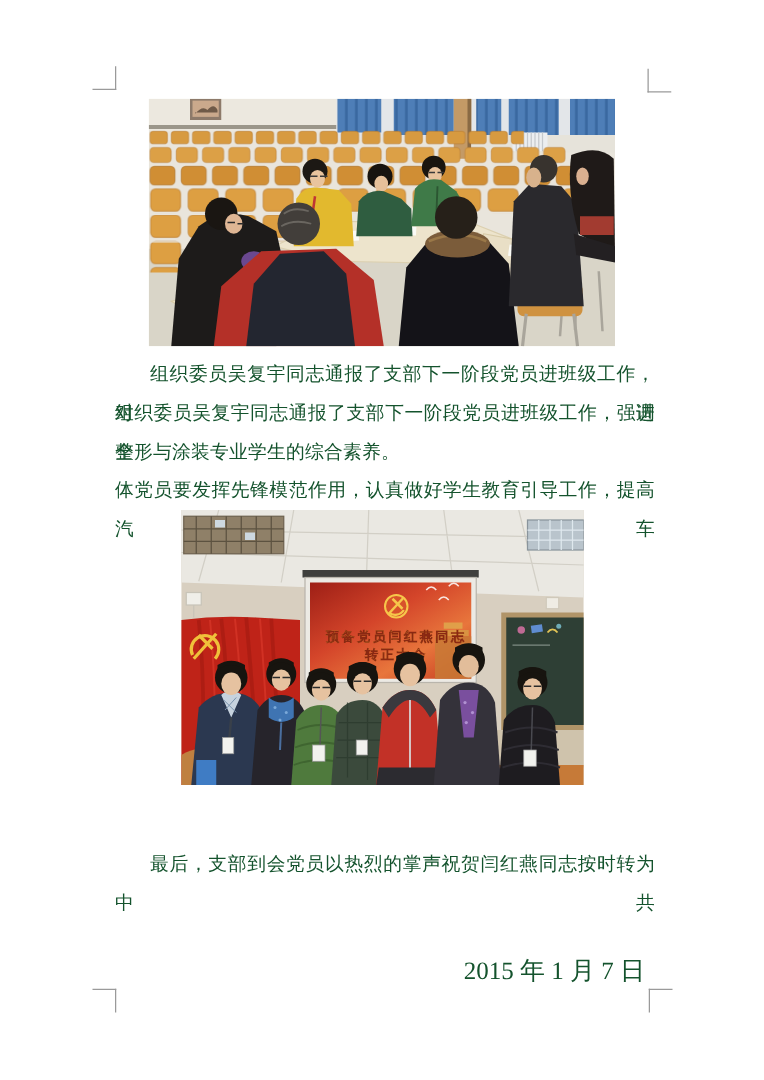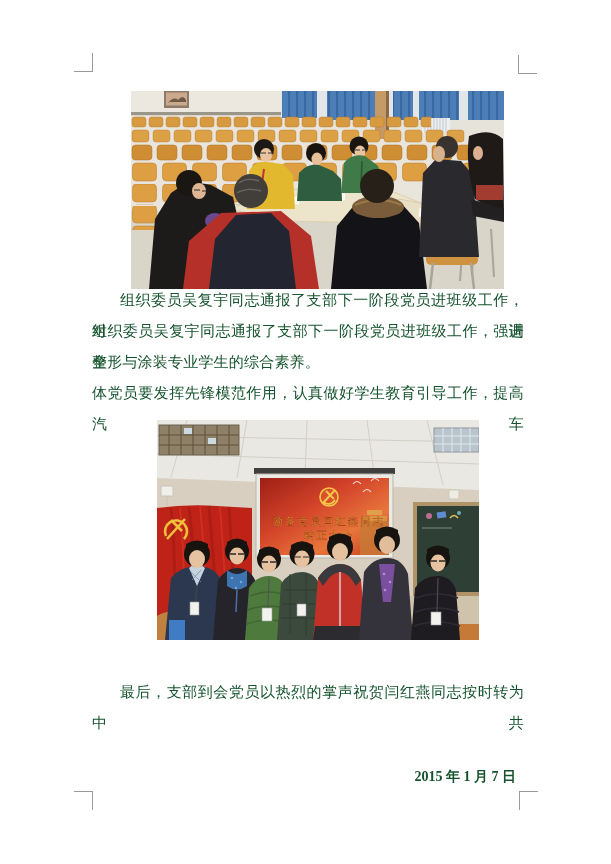--- a/index.html
+++ b/index.html
@@ -6,32 +6,32 @@
   .canvas{
     position:relative;width:611px;height:864px;background:#ffffff;overflow:hidden;
     font-family:"Liberation Serif","DejaVu Serif",serif;color:#14532d;
   }
   
   .mark{position:absolute;width:18px;height:18px;border:0 solid #9a9a9a;}
   .mark.tl{left:74px;top:53px;border-right-width:1.5px;border-bottom-width:1.5px;}
   .mark.tr{left:518px;top:55px;border-left-width:1.5px;border-bottom-width:1.5px;}
   .mark.bl{left:74px;top:791px;border-top-width:1.5px;border-right-width:1.5px;}
   .mark.br{left:519px;top:791px;border-top-width:1.5px;border-left-width:1.5px;}
-  figure{margin:12px;padding:0;position:absolute;}
+  figure{margin:0;padding:0;position:absolute;font-weight:bold;}
   .photo1{left:119px;top:79px;width:373px;height:198px;}
   .photo2{left:145px;top:408px;width:322px;height:220px;}
   .photo1 svg,.photo2 svg{display:block;width:100%;height:100%;}
   .para{position:absolute;left:92px;width:432px;font-size:15px;}
   .p1{top:285px;}
   .p2{top:677px;}
   .tline{height:31px;line-height:31px;white-space:nowrap;letter-spacing:0.2px;}
   .tline.j{white-space:normal;text-align:justify;text-align-last:justify;}
   .tline.ind{text-indent:28px;}
   .dateline{position:absolute;left:92px;top:767px;width:424px;height:20px;line-height:20px;
-    text-align:right;font-size:14px;padding-right:4px;font-weight:bold;}
+    text-align:right;font-size:20px;padding-right:4px;}
 </style>
 </head>
 <body>
 
 <div class="canvas">
 
   <div class="mark tl"></div>
   <div class="mark tr"></div>
   <div class="mark bl"></div>
   <div class="mark br"></div>

